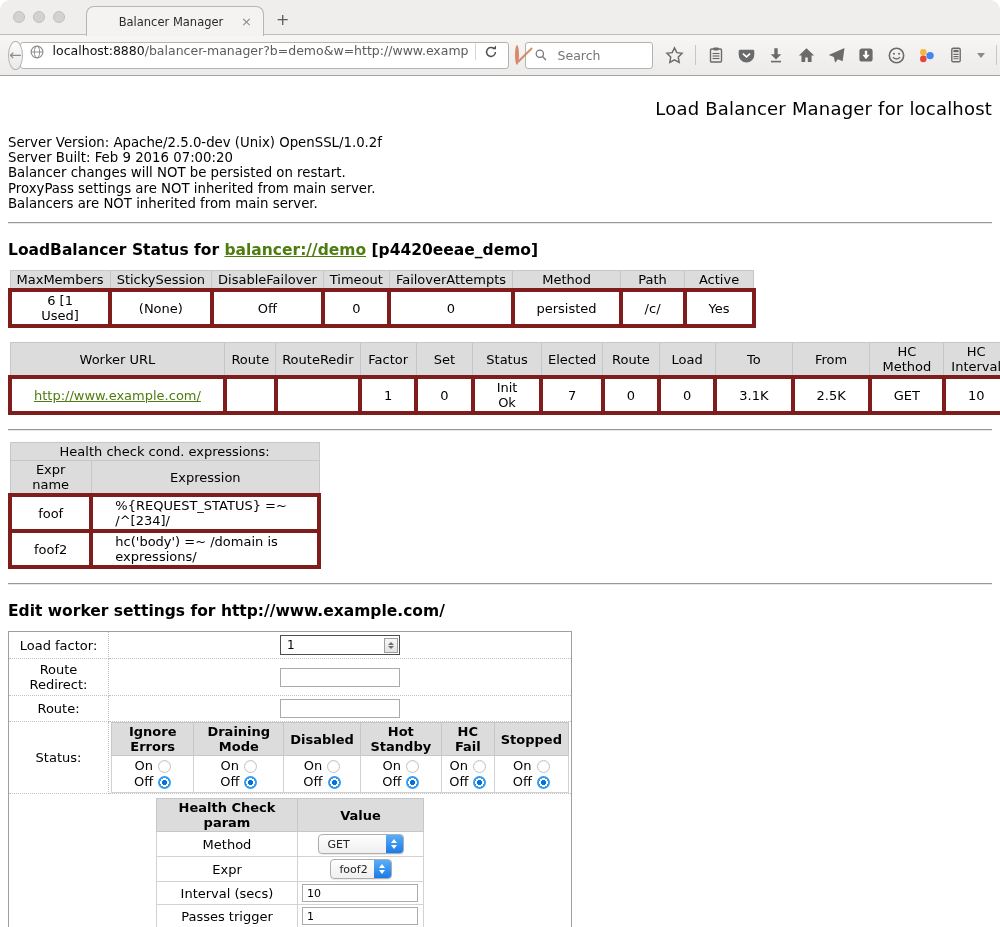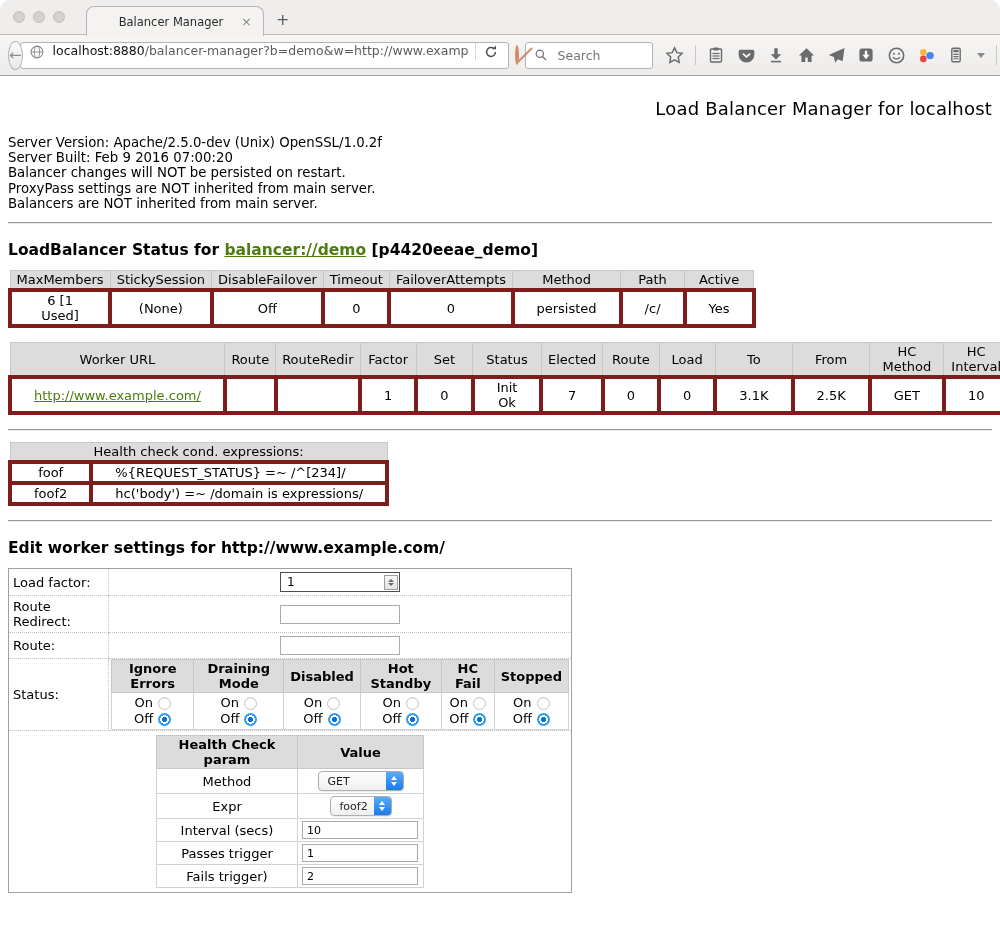--- a/index.html
+++ b/index.html
@@ -67,21 +67,21 @@
   a.plink { color:#4d7c0f; }
 
   table.tbl { border-collapse:collapse; border:1px solid #7e7e7e; font-size:13px; margin:4px 0 14px 0; }
   table.tbl th { background:#dcdcdc; border:1px solid #c7c7c7; padding:1px 6px; text-align:center; font-weight:normal; }
   table.tbl td { border:4px solid #7f1d1d; padding:1px 22px; text-align:center; }
   td.left { text-align:left !important; }
 
   
   table.form-tbl { width:564px; border-collapse:collapse; border:1px solid #9f9f9f; font-size:13px; margin-top:6px; }
   table.form-tbl > tbody > tr > td { border:1px dotted #c2c2c2; padding:3px 4px; }
-  .lbl-cell { width:100px; text-align:left; }
+  .lbl-cell { width:100px; text-align:center; }
   .val-cell { text-align:center; }
   .txt {
     width:120px; height:19px; border:1px solid #ababab; font-size:12px; padding:1px 4px;
     font-family:"DejaVu Sans",sans-serif; background:#fff;
   }
   .numwrap {
     display:inline-flex; align-items:center; width:120px; height:20px; border:1px solid #4d4d4d;
     background:#fff; padding:0 1px 0 4px;
   }
   .numwrap input { border:none; outline:none; flex:1; width:60px; font-size:12px; font-family:"DejaVu Sans",sans-serif; }
@@ -322,20 +322,24 @@
       </table>
 
     <hr class="rule">
 
     <table class="tbl">
       <tbody>
           <tr>
         <th colspan="2">Health check cond. expressions:</th>
       </tr>
       <tr>
+        <th style="width:80px">Expr name</th>
+        <th style="width:228px">Expression</th>
+      </tr>
+      <tr>
         <td>foof</td>
         <td class="left">%{REQUEST_STATUS} =~ /^[234]/</td>
       </tr>
       <tr>
         <td>foof2</td>
         <td class="left">hc('body') =~ /domain is expressions/</td>
       </tr>
     </tbody>
       </table>
 

